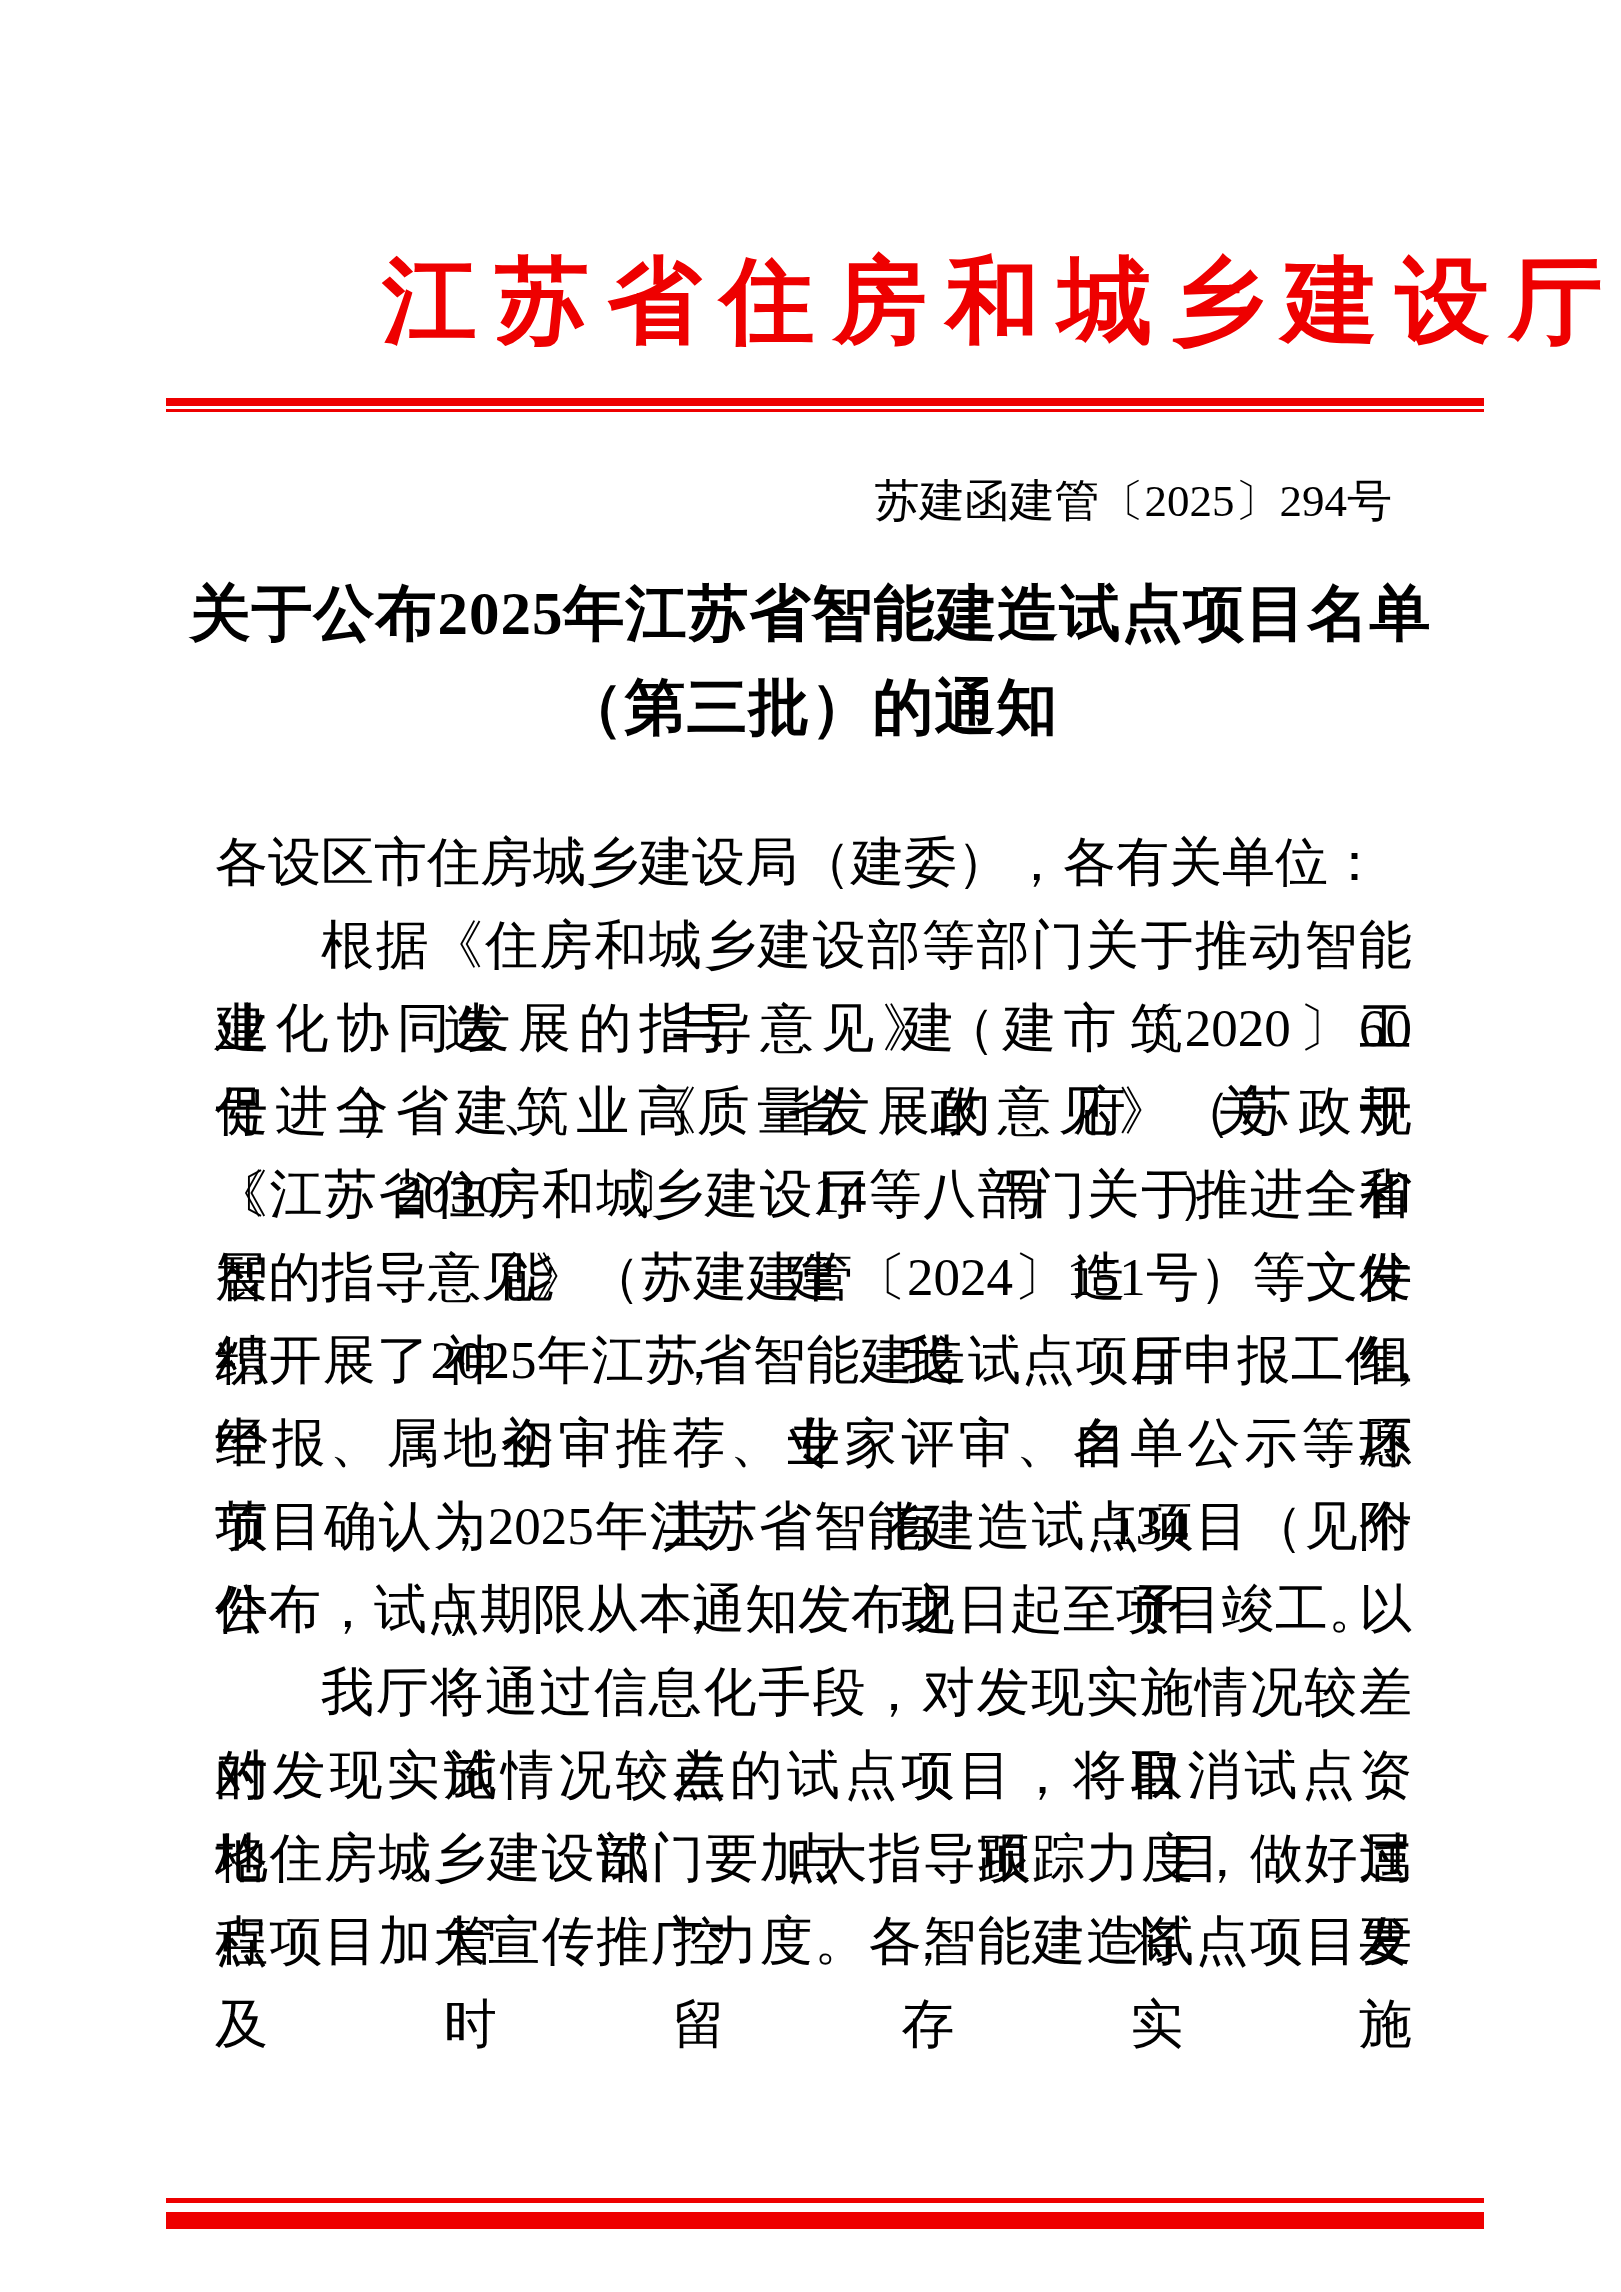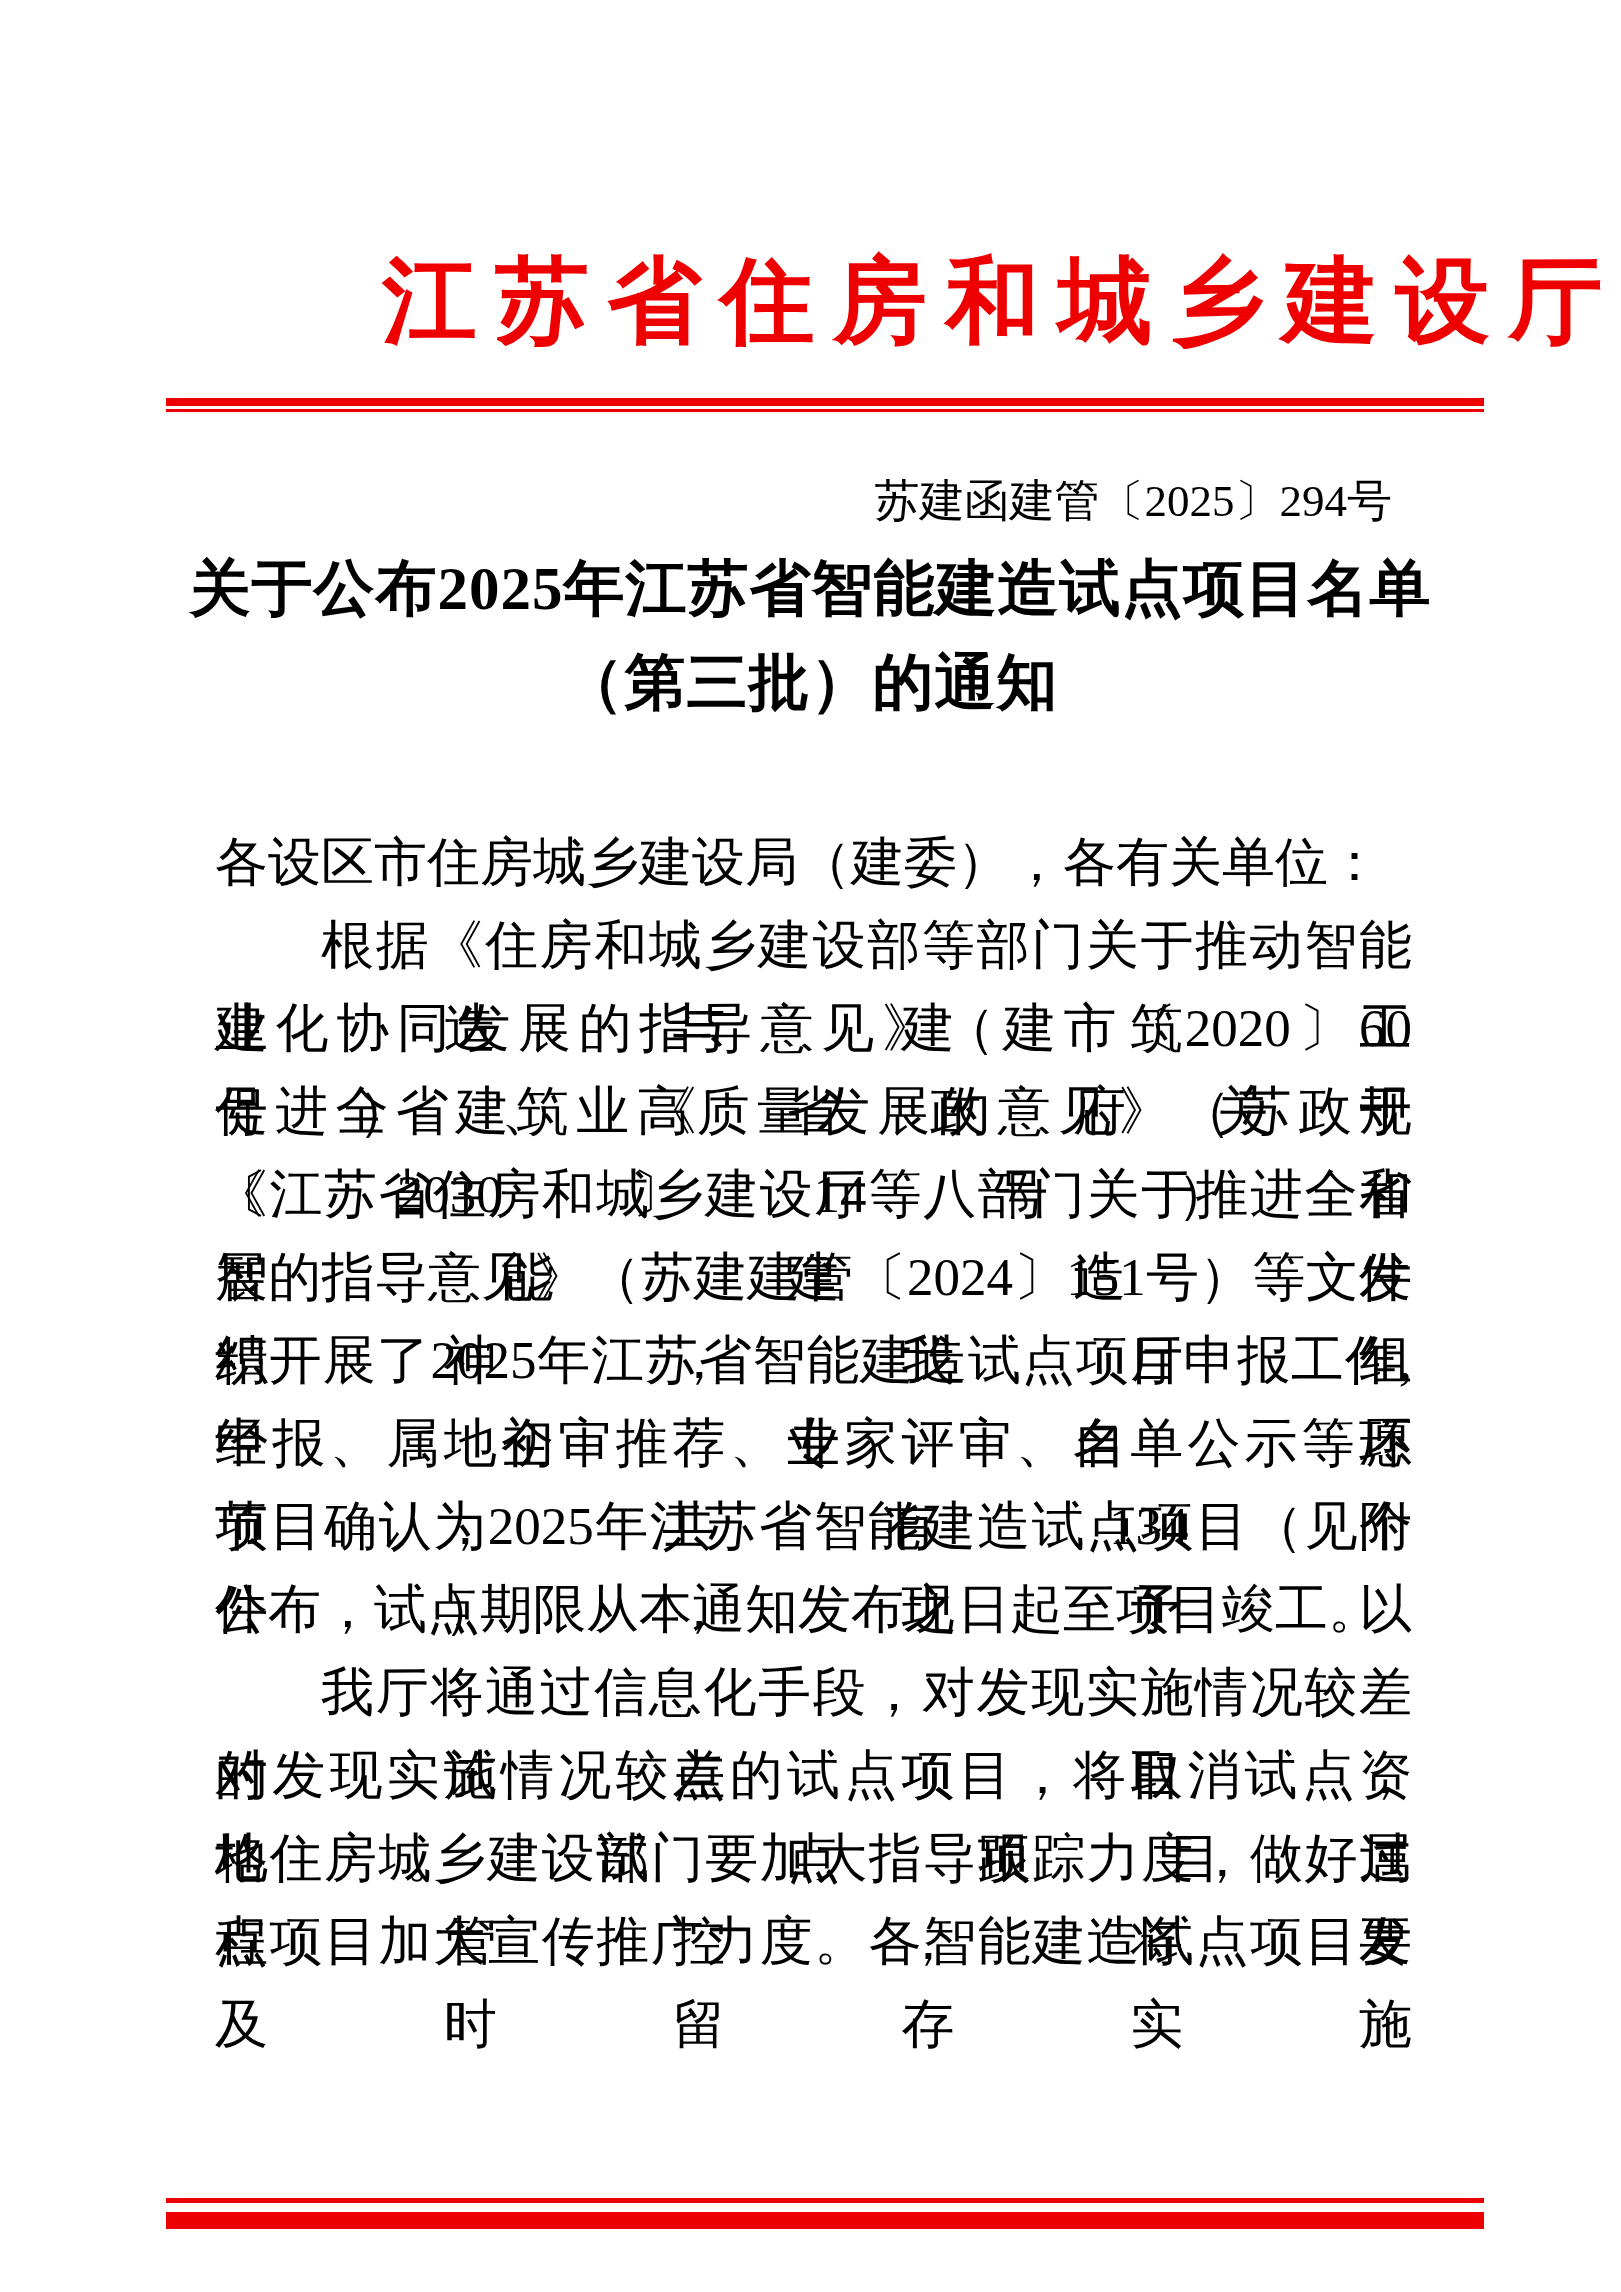--- a/index.html
+++ b/index.html
@@ -54,21 +54,21 @@
     right: 229px;
     font-size: 45px;
     line-height: 59px;
     white-space: nowrap;
     margin-left: 21px;
   }
 
   
   .notice-title {
     position: absolute;
-    top: 542px;
+    top: 567px;
     left: 0;
     width: 100%;
     text-align: center;
     font-weight: bold;
     font-size: 61px;
     line-height: 94px;
     letter-spacing: 1px;
     white-space: nowrap;
   }
 

